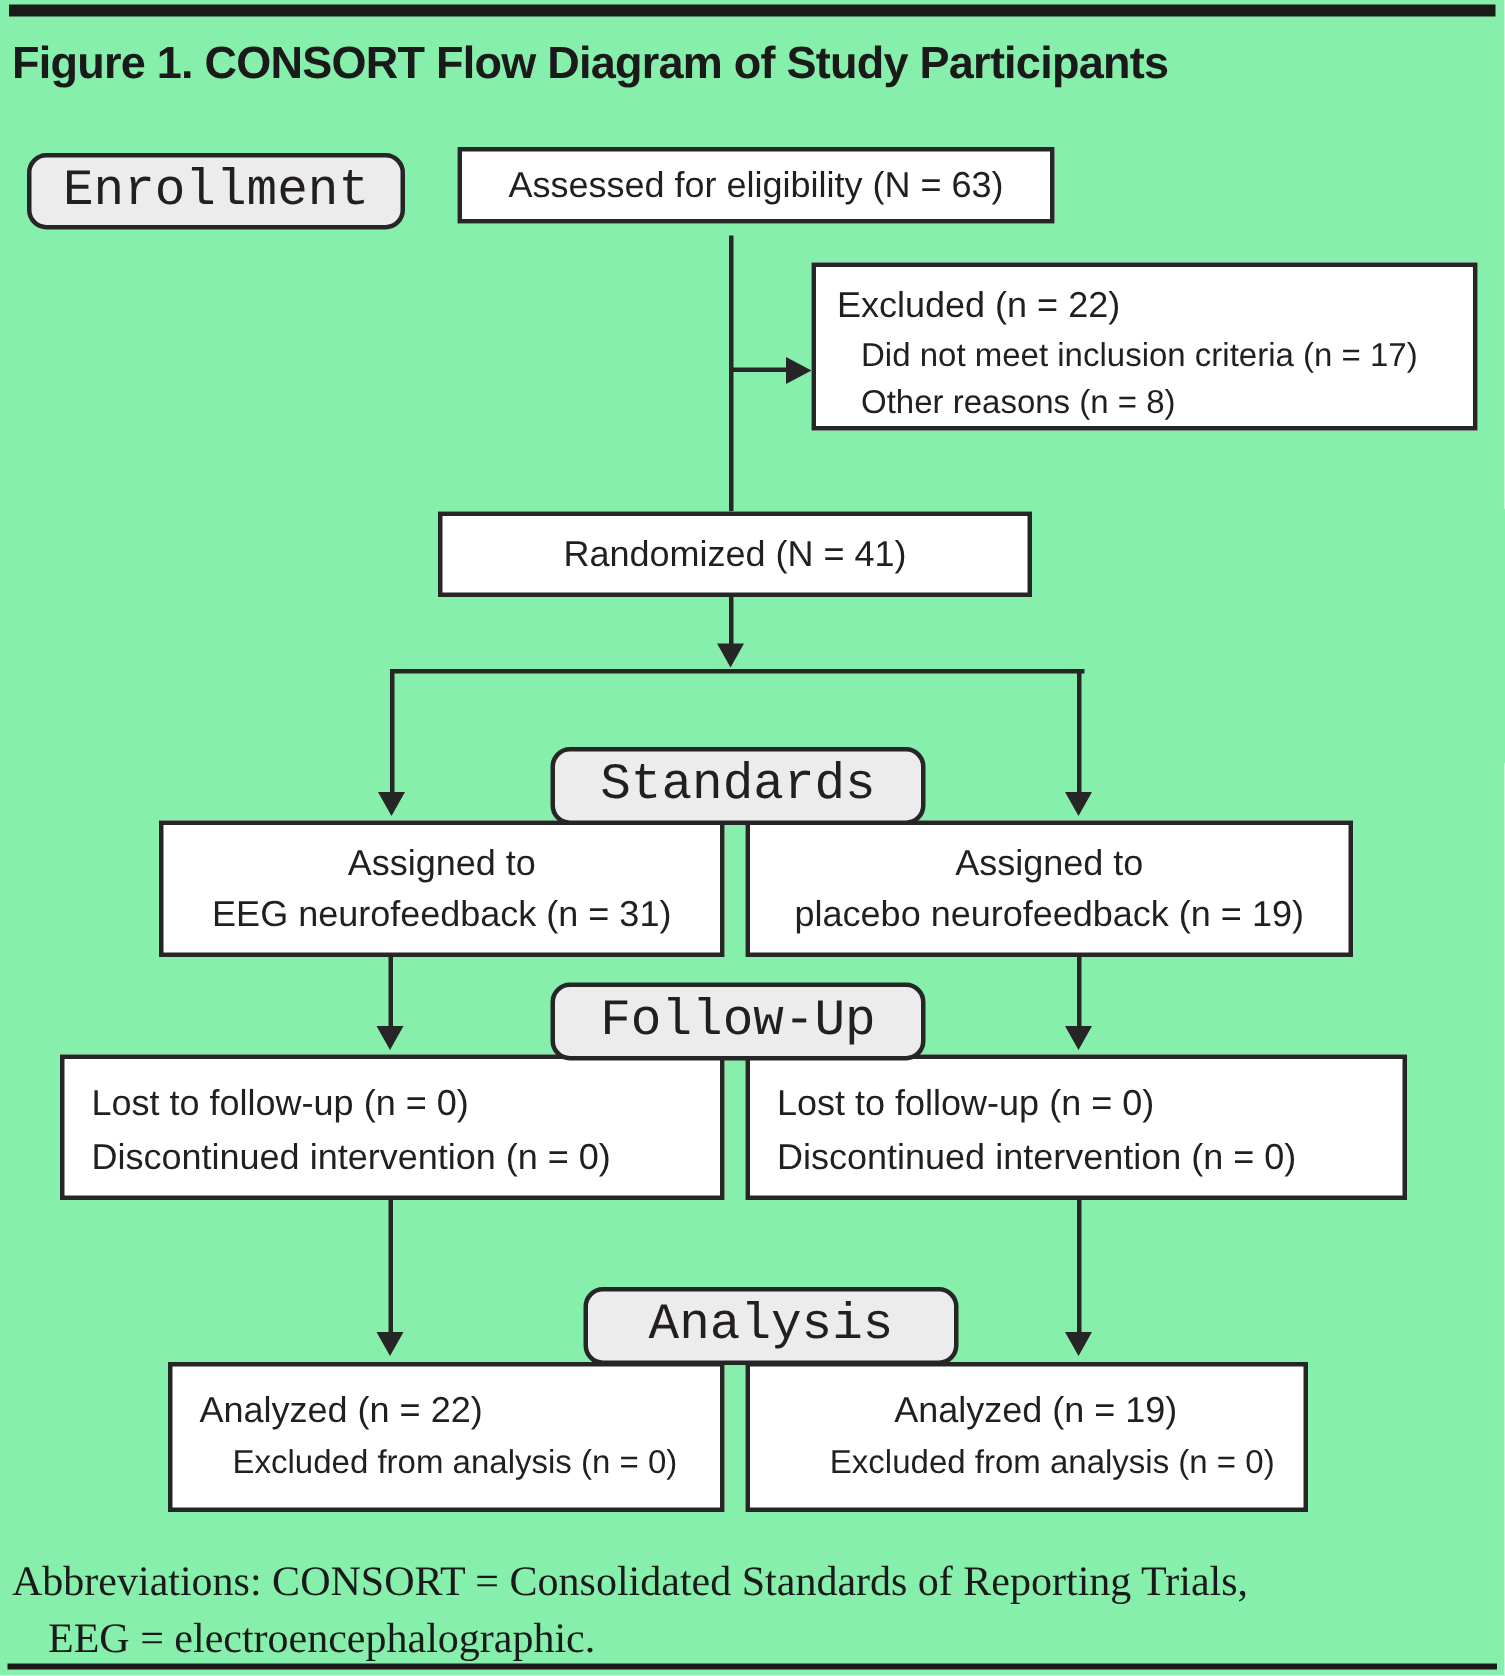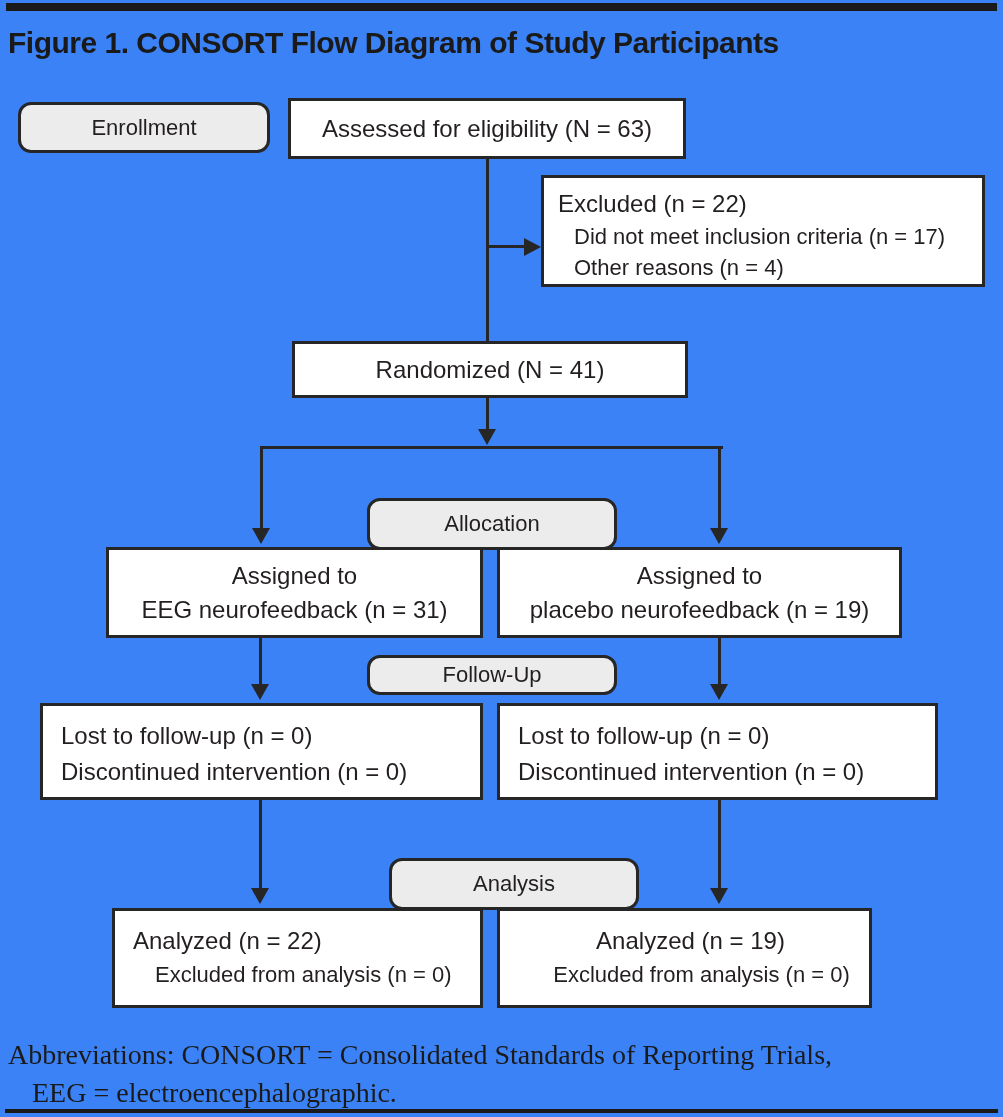--- a/index.html
+++ b/index.html
@@ -5,42 +5,43 @@
   :root{
     --border:#262626;
     --text:#231f20;
     --stage-fill:#ececec;
     --rule:#1a1a1a;
   }
   html,body{margin:0;padding:0;background:#ffffff;}
   #figure{
     position:relative;
     width:1003px;height:1117px;
-    background:#3b82f6;
+    background:#86efac;
     font-family:"Liberation Sans", sans-serif;
     color:var(--text);
     overflow:hidden;
   }
   .rule{position:absolute;background:var(--rule);}
   .fig-title{
     position:absolute;left:8px;top:26px;width:990px;
     font-size:30px;font-weight:700;letter-spacing:-0.5px;color:#1a1a1a;
     line-height:1.1;white-space:nowrap;
   }
   .box{
     position:absolute;box-sizing:border-box;
     background:#ffffff;border:3px solid var(--border);
     font-size:24px;line-height:34px;z-index:2;
   }
   .box.centered{display:flex;flex-direction:column;justify-content:center;align-items:center;text-align:center;}
   .badge{
     position:absolute;box-sizing:border-box;z-index:5;
     background:var(--stage-fill);border:3px solid var(--border);border-radius:13px;
     display:flex;align-items:center;justify-content:center;
-    font-size:22px;
+    font-size:34px;
+    font-family:Liberation Mono, monospace;
   }
   .vline,.hline{position:absolute;background:var(--border);z-index:1;}
   .arr-down{
     position:absolute;width:0;height:0;z-index:1;
     border-left:9px solid transparent;border-right:9px solid transparent;
     border-top:16px solid var(--border);
   }
   .arr-right{
     position:absolute;width:0;height:0;z-index:1;
     border-top:9px solid transparent;border-bottom:9px solid transparent;
@@ -60,66 +61,66 @@
 <div id="figure">
 
   <div class="rule" style="left:6px;top:3px;width:991px;height:8px;"></div>
 
   <div class="fig-title">Figure 1. CONSORT Flow Diagram of Study Participants</div>
 
   <div class="badge" style="left:18px;top:102px;width:252px;height:51px;">
     <span>Enrollment</span>
   </div>
 
-  <div class="box centered" style="left:288px;top:98px;width:398px;height:61px;">
+  <div class="box centered" style="left:305px;top:98px;width:398px;height:51px;">
     <span>Assessed for eligibility (N = 63)</span>
   </div>
 
   <div class="vline" style="left:486px;top:157px;width:3px;height:184px;"></div>
 
   <div class="hline" style="left:488px;top:245px;width:36px;height:3px;"></div>
   <div class="arr-right" style="left:524px;top:238px;"></div>
 
   <div class="box" style="left:541px;top:175px;width:444px;height:112px;padding:9px 6px 0 14px;">
     <div>Excluded (n = 22)</div>
     <div class="sub pad-left">Did not meet inclusion criteria (n = 17)</div>
-    <div class="sub pad-left">Other reasons (n = 4)</div>
+    <div class="sub pad-left">Other reasons (n = 8)</div>
   </div>
 
   <div class="box centered" style="left:292px;top:341px;width:396px;height:57px;">
     <span>Randomized (N = 41)</span>
   </div>
 
   <div class="vline" style="left:486px;top:398px;width:3px;height:32px;"></div>
   <div class="arr-down" style="left:478px;top:429px;"></div>
   <div class="hline" style="left:260px;top:446px;width:463px;height:3px;"></div>
   <div class="vline" style="left:260px;top:446px;width:3px;height:82px;"></div>
   <div class="arr-down" style="left:252px;top:528px;"></div>
   <div class="vline" style="left:718px;top:446px;width:3px;height:82px;"></div>
   <div class="arr-down" style="left:710px;top:528px;"></div>
 
   <div class="badge" style="left:367px;top:498px;width:250px;height:52px;">
-    <span>Allocation</span>
+    <span>Standards</span>
   </div>
 
   <div class="box centered" style="left:106px;top:547px;width:377px;height:91px;">
     <div>Assigned to</div>
     <div>EEG neurofeedback (n = 31)</div>
   </div>
   <div class="box centered" style="left:497px;top:547px;width:405px;height:91px;">
     <div>Assigned to</div>
     <div>placebo neurofeedback (n = 19)</div>
   </div>
 
   <div class="vline" style="left:259px;top:638px;width:3px;height:46px;"></div>
   <div class="arr-down" style="left:251px;top:684px;"></div>
   <div class="vline" style="left:718px;top:638px;width:3px;height:46px;"></div>
   <div class="arr-down" style="left:710px;top:684px;"></div>
 
-  <div class="badge" style="left:367px;top:655px;width:250px;height:40px;">
+  <div class="badge" style="left:367px;top:655px;width:250px;height:52px;">
     <span>Follow-Up</span>
   </div>
 
   <div class="box" style="left:40px;top:703px;width:443px;height:97px;padding:12px 6px 0 18px;line-height:36px;">
     <div>Lost to follow-up (n = 0)</div>
     <div>Discontinued intervention (n = 0)</div>
   </div>
   <div class="box" style="left:497px;top:703px;width:441px;height:97px;padding:12px 6px 0 18px;line-height:36px;">
     <div>Lost to follow-up (n = 0)</div>
     <div>Discontinued intervention (n = 0)</div>

